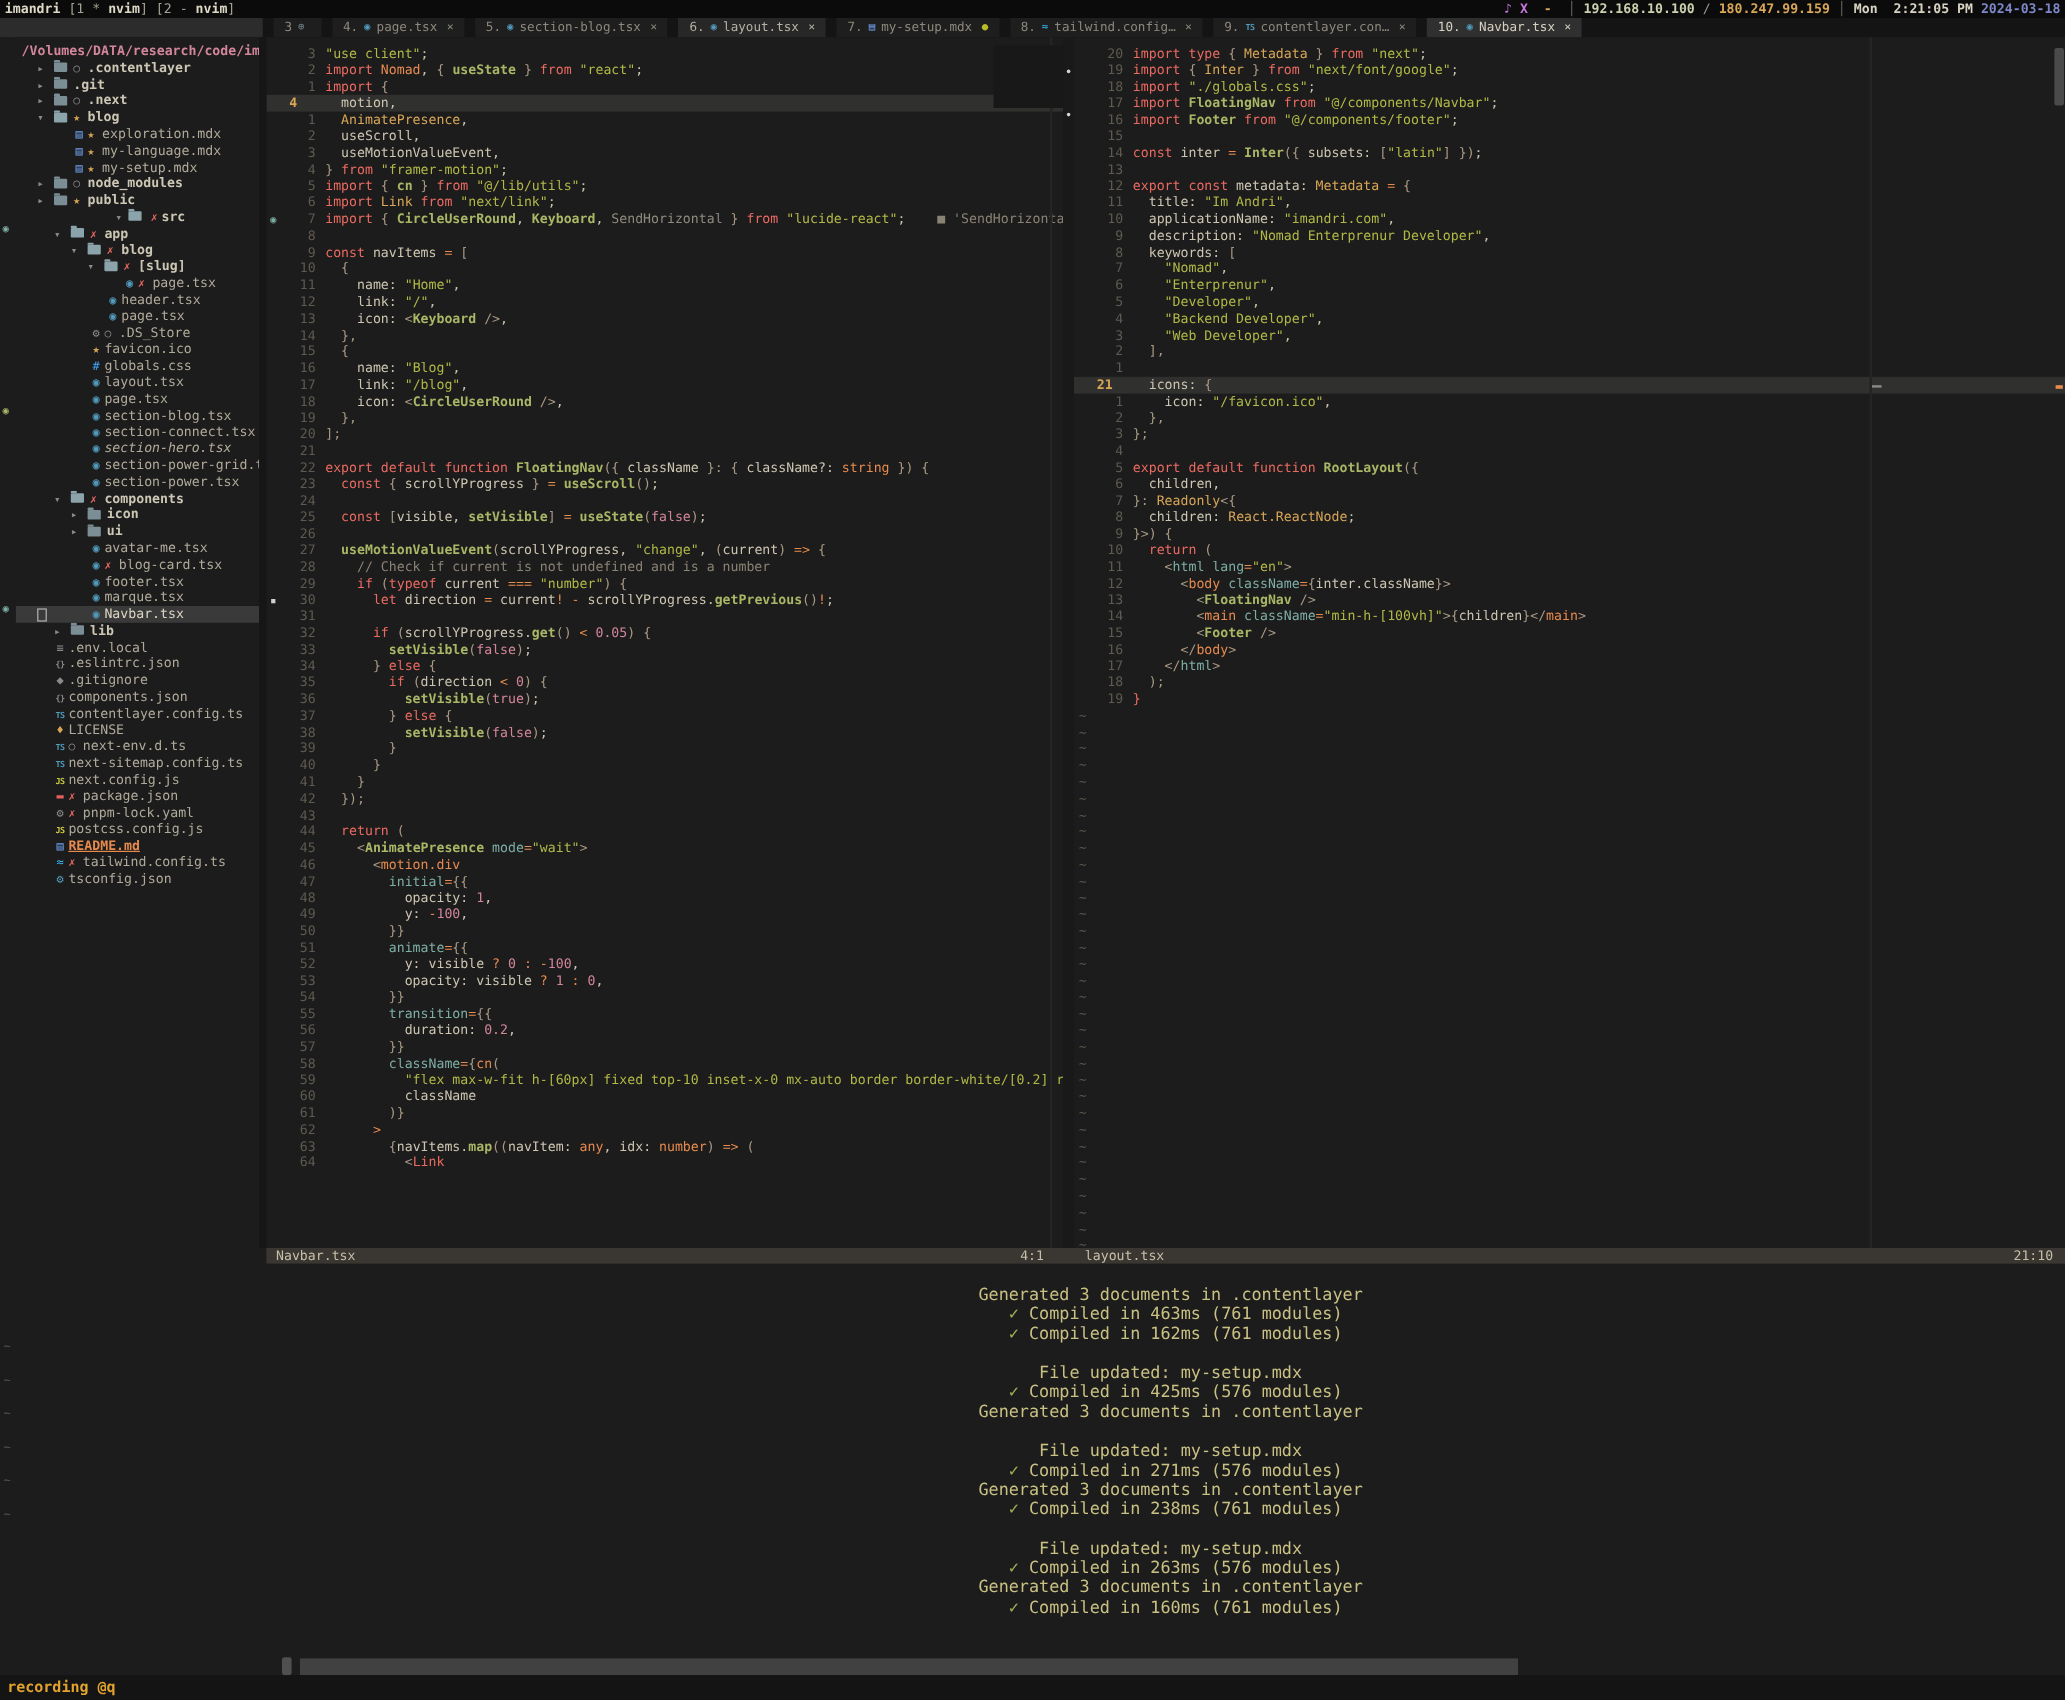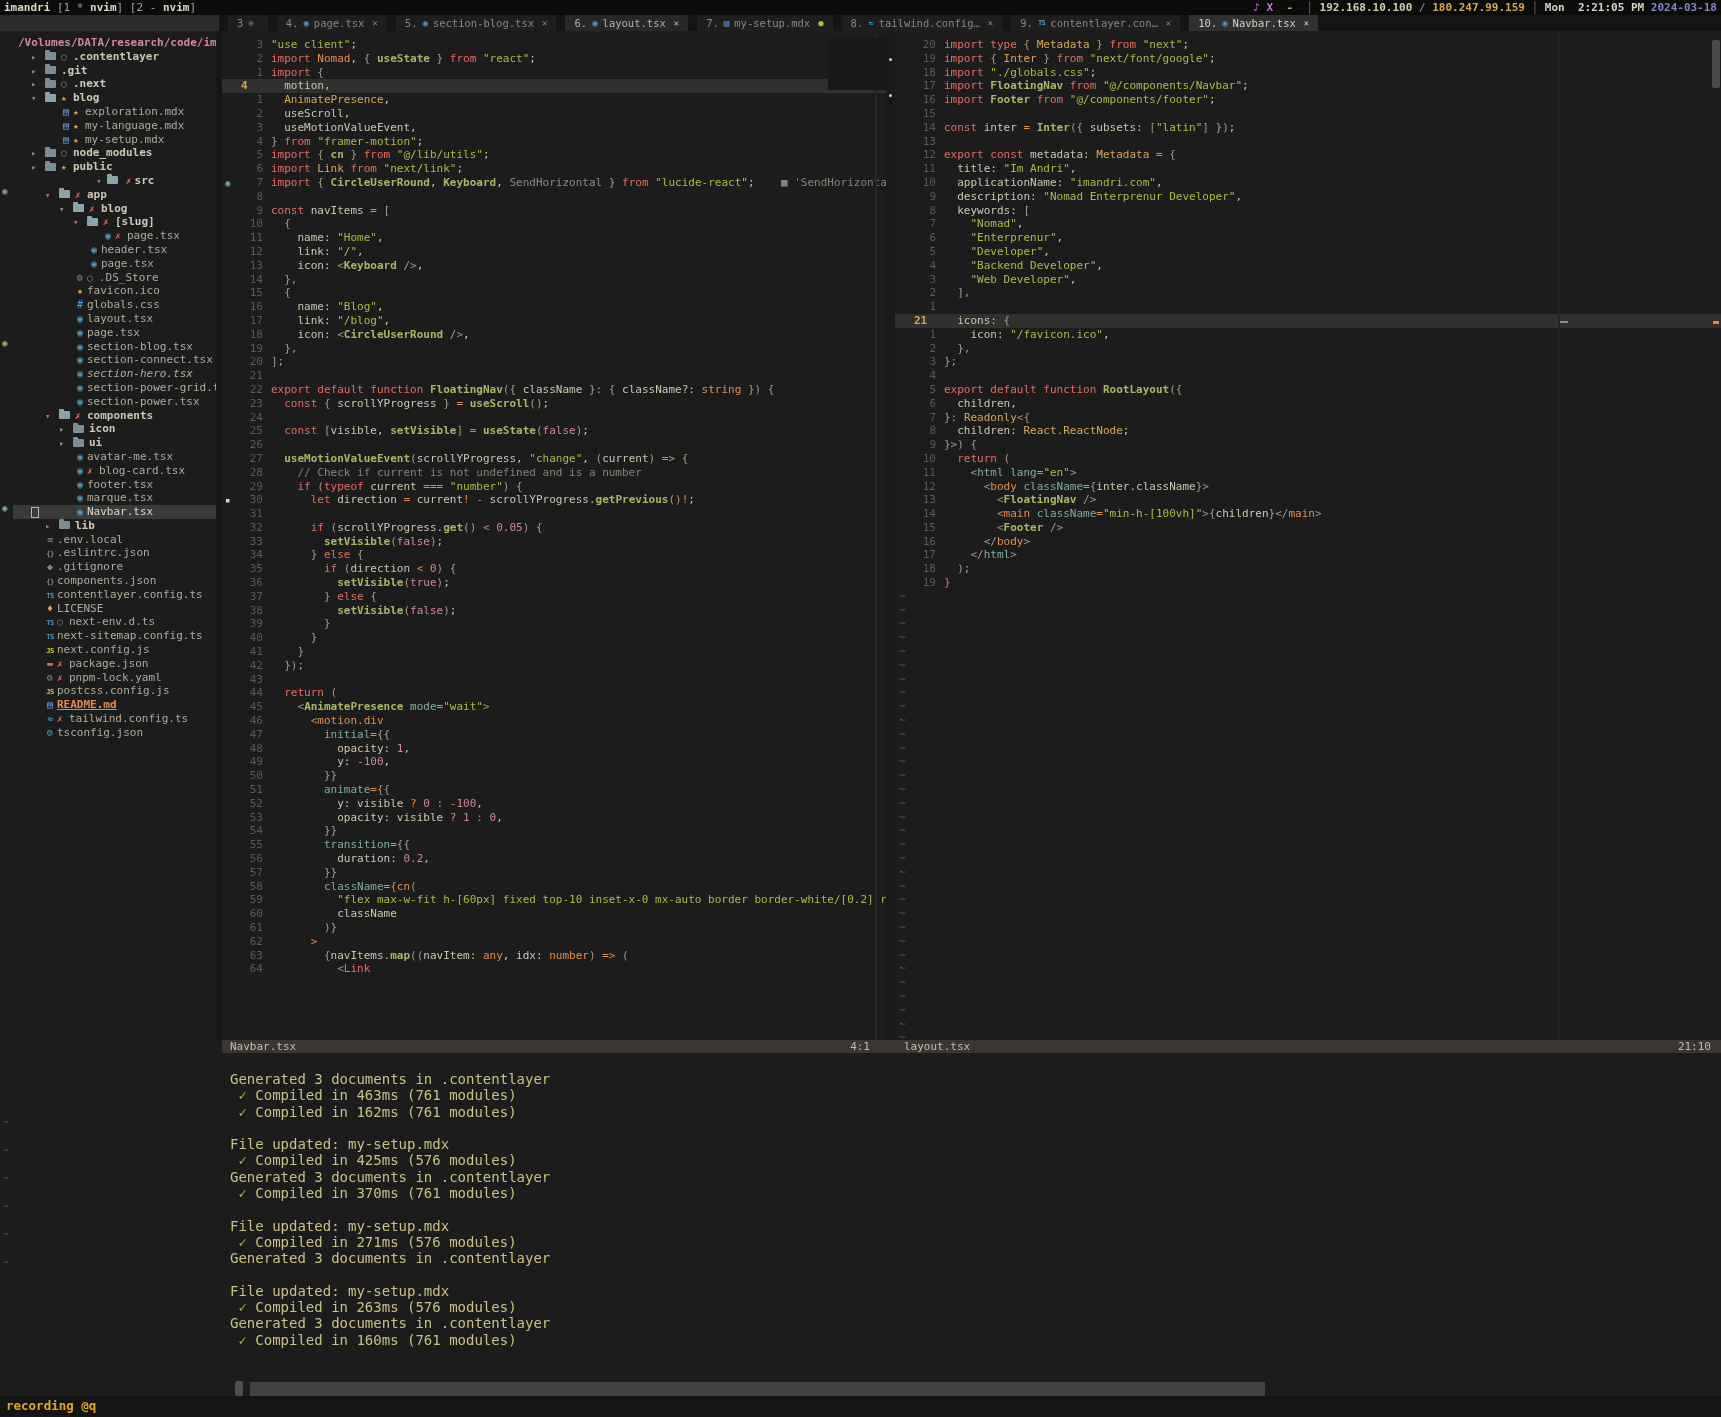--- a/index.html
+++ b/index.html
@@ -69,21 +69,21 @@
   
   #statusline{position:absolute;left:222px;top:1040px;width:1499px;height:13px;background:#3a3733;color:#c7bfa8;font-size:11px;line-height:13px;}
   .stl-sec{position:absolute;top:0;height:13px;}
   #stl-left{left:0;width:664px;}
   #stl-right{left:664px;width:835px;}
   .stl-file{position:absolute;left:8px;}
   #stl-right .stl-file{left:18px;}
   .stl-pos{position:absolute;right:16px;}
   #stl-right .stl-pos{right:10px;}
   
-  #terminal{position:absolute;left:222px;top:1053px;width:1499px;height:343px;overflow:hidden;font-size:14px;color:#c9c183;}
+  #terminal{position:absolute;left:222px;top:1053px;width:1499px;height:343px;overflow:hidden;font-size:14px;color:#c9c183;text-align:center;}
   #term-lines{padding:18px 0 0 8px;}
   .lrow{height:16.3px;line-height:16.3px;white-space:pre;}
   .lok{color:#a3ad56;}
   #term-bar{position:absolute;left:28px;top:329px;width:1015px;height:14px;background:#414141;}
   #term-thumb{position:abs;position:absolute;left:13px;top:328px;width:8px;height:15px;background:#4f4f4f;border-radius:2px;}
   
   #cmdline{position:absolute;left:0;top:1396px;width:1721px;height:21px;background:#141414;line-height:19px;}
   #recording{padding-left:6px;color:#e2a32f;font-weight:bold;font-size:12.5px;}
 </style>
 </head>
@@ -347,25 +347,25 @@
 
   <div id="terminal">
     <div id="term-lines">
         <div class="lrow"><span>Generated 3 documents in .contentlayer</span></div>
         <div class="lrow"><span class="lok"> ✓ </span><span>Compiled in 463ms (761 modules)</span></div>
         <div class="lrow"><span class="lok"> ✓ </span><span>Compiled in 162ms (761 modules)</span></div>
         <div class="lrow"><span></span></div>
         <div class="lrow"><span>File updated: my-setup.mdx</span></div>
         <div class="lrow"><span class="lok"> ✓ </span><span>Compiled in 425ms (576 modules)</span></div>
         <div class="lrow"><span>Generated 3 documents in .contentlayer</span></div>
-        <div class="lrow"><span class="lok"> ✓ </span><span>Compiled in 370ms (761 modules)</span></div>
         <div class="lrow"><span></span></div>
         <div class="lrow"><span>File updated: my-setup.mdx</span></div>
         <div class="lrow"><span class="lok"> ✓ </span><span>Compiled in 271ms (576 modules)</span></div>
         <div class="lrow"><span>Generated 3 documents in .contentlayer</span></div>
+        <div class="lrow"><span class="lok"> ✓ </span><span>Compiled in 238ms (761 modules)</span></div>
         <div class="lrow"><span></span></div>
         <div class="lrow"><span>File updated: my-setup.mdx</span></div>
         <div class="lrow"><span class="lok"> ✓ </span><span>Compiled in 263ms (576 modules)</span></div>
         <div class="lrow"><span>Generated 3 documents in .contentlayer</span></div>
         <div class="lrow"><span class="lok"> ✓ </span><span>Compiled in 160ms (761 modules)</span></div>
       </div>
     <div id="term-bar"></div>
     <div id="term-thumb"></div>
   </div>
 

